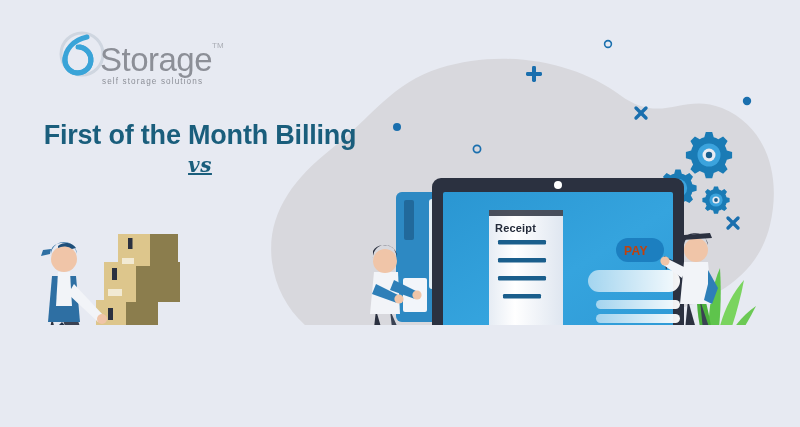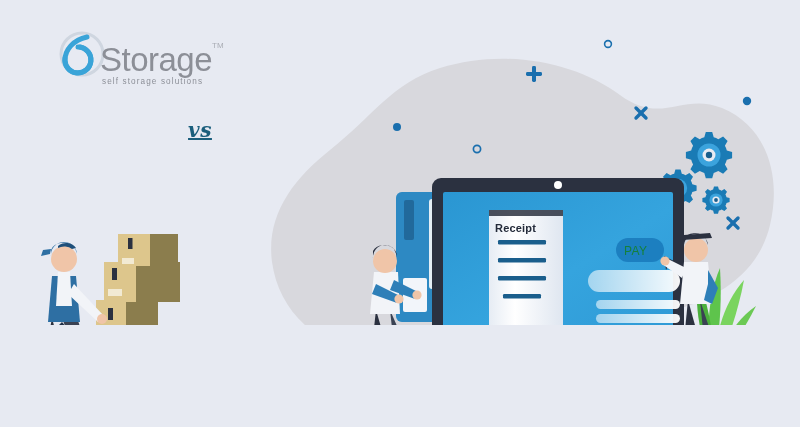--- a/index.html
+++ b/index.html
@@ -77,22 +77,22 @@
     font-size: 11px;
     font-weight: bold;
     color: #242b3a;
     letter-spacing: 0.2px;
   }
   .pay-label {
     position: absolute;
     left: 624px;
     top: 244px;
     font-size: 12px;
-    font-weight: normal;
-    color: #15803d;
+    font-weight: bold;
+    color: #c2410c;
     letter-spacing: 0.4px;
   }
 </style>
 </head>
 <body>
 
 <div class="banner">
 
   <svg class="bg-svg" viewBox="0 0 800 427">
     <rect x="0" y="0" width="800" height="427" fill="#e7eaf2"></rect>
@@ -158,20 +158,21 @@
         <path fill="none" stroke="#3aa4d8" stroke-width="5" stroke-linecap="round" d="M19,30 A13,13 0 1 0 32,19"></path>
       </g>
 
       <text x="54" y="43" font-family="Liberation Sans, sans-serif" font-size="33" font-weight="normal" fill="#8c8f97" letter-spacing="-0.5">Storage</text>
       <text x="166" y="20" font-family="Liberation Sans, sans-serif" font-size="8" fill="#a9acb4">TM</text>
       <text x="56" y="56" font-family="Liberation Sans, sans-serif" font-size="8.2" fill="#8c8f97" letter-spacing="1.1">self storage solutions</text>
     </svg>
   </div>
 
   <div class="headline">
+    <div class="line1">First of the Month Billing</div>
     <div class="line2">vs</div>
   </div>
 
   <div class="illus">
     <svg width="800" height="427" viewBox="0 0 800 427">
 
       <ellipse cx="108" cy="368" rx="82" ry="8" fill="#d9dce6"></ellipse>
       <ellipse cx="545" cy="372" rx="165" ry="9" fill="#d9dce6"></ellipse>
       <ellipse cx="698" cy="368" rx="30" ry="5" fill="#d9dce6"></ellipse>
 

